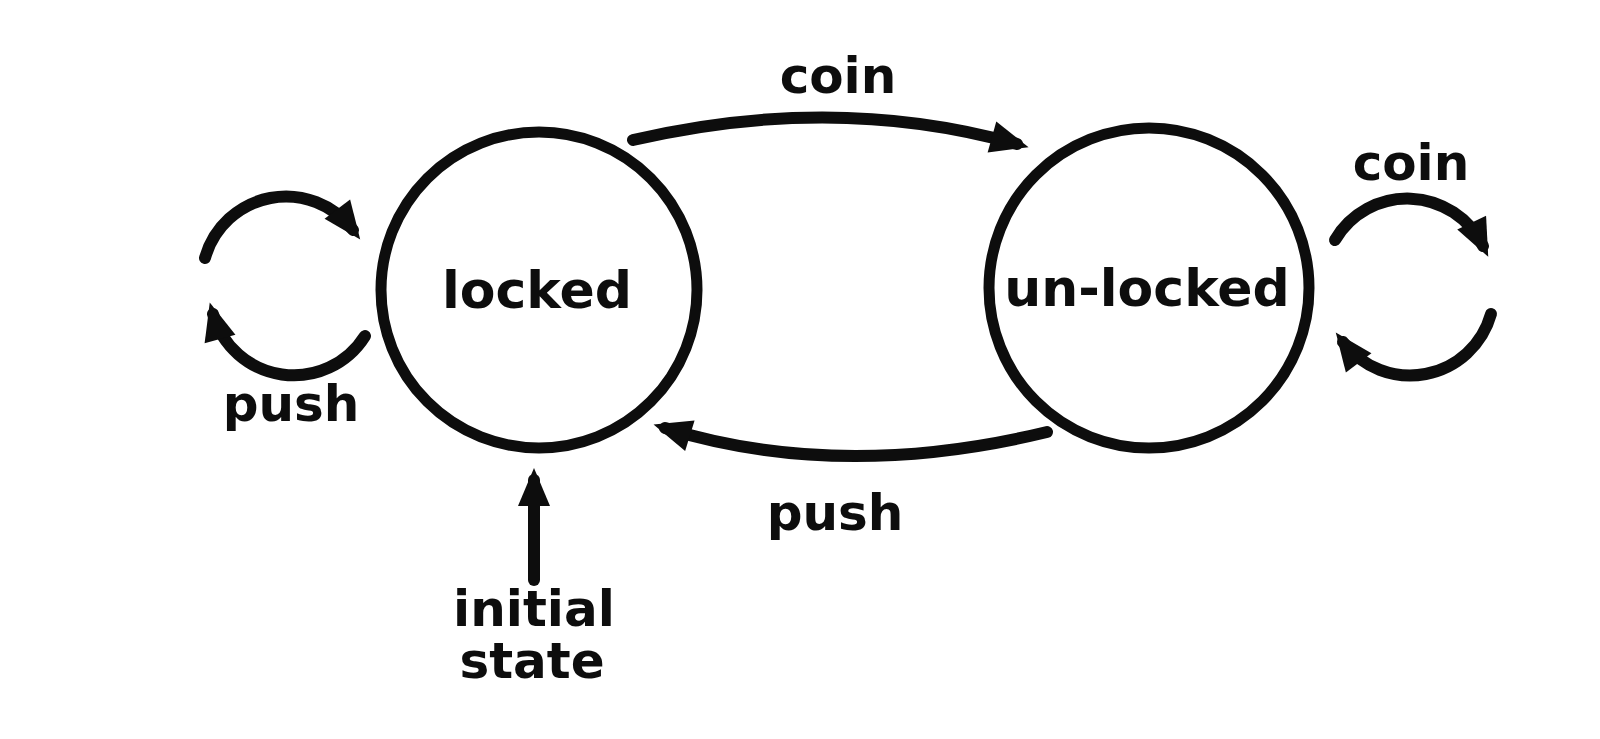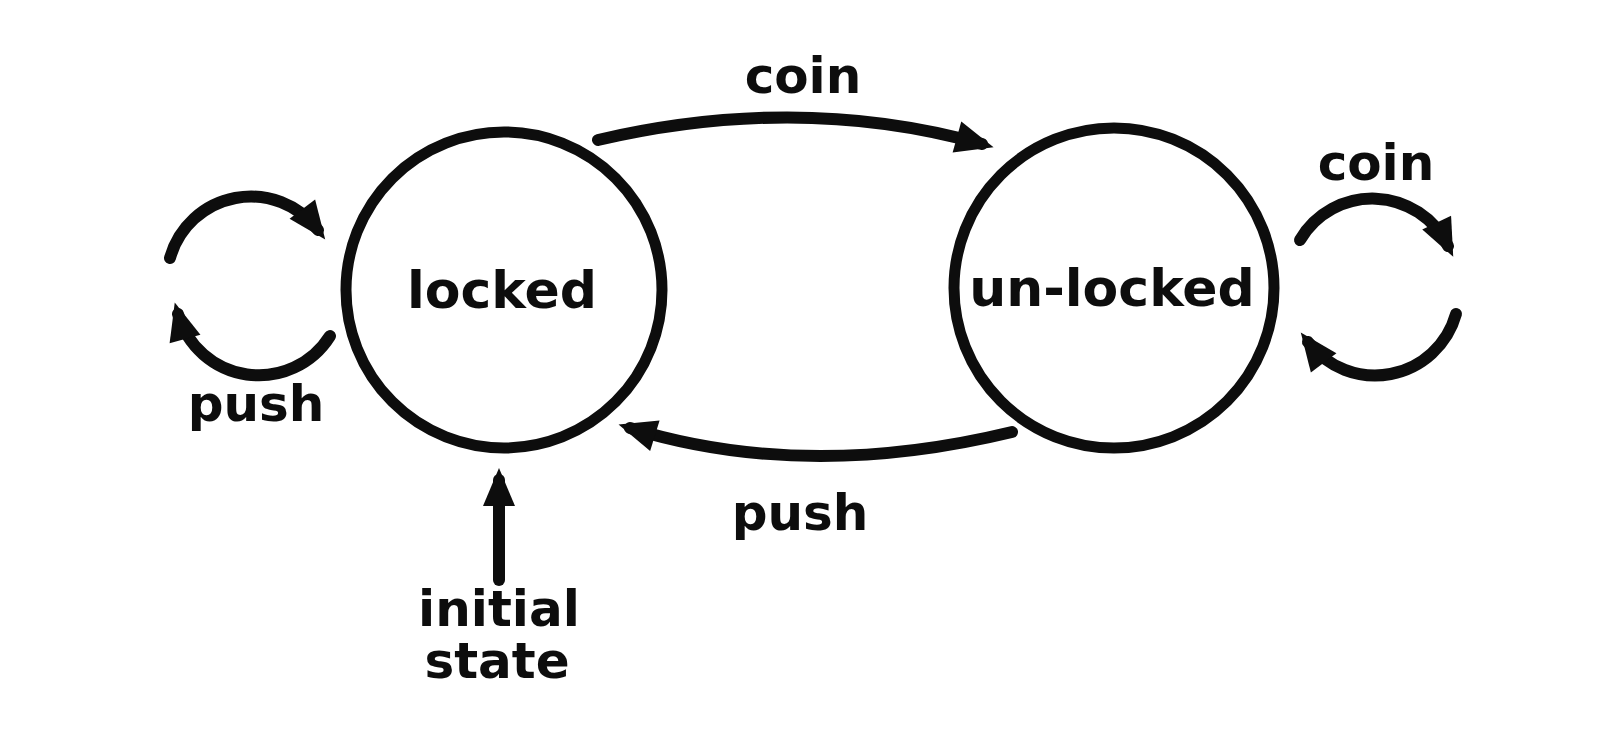--- a/index.html
+++ b/index.html
@@ -1,18 +1,18 @@
 <!DOCTYPE html>
 <html style="--ink: #0d0d0d; --background: #ffffff;"><head>
 <meta charset="utf-8">
 <style>
   :root { --ink:#0d0d0d; --background:#ffffff; }
   * { margin:0; padding:0; box-sizing:border-box; }
   html,body { width:1600px; height:739px; background:var(--background,#fff); overflow:hidden; }
-  .stage { width:1600px; height:739px; }
+  .stage { width:1600px; height:739px;padding-left:35px; }
   svg { display:block; width:1600px; height:739px; }
 
   .state-circle { fill:#ffffff; stroke:var(--ink); stroke-width:11; }
   .edge { fill:none; stroke:var(--ink); stroke-width:12; stroke-linecap:round; marker-end:url(#arrowhead); }
   .arrowhead-shape { fill:var(--ink); stroke:none; }
 
   .label { font-family:"DejaVu Sans","Liberation Sans",sans-serif; font-weight:bold;
            fill:var(--ink); text-anchor:middle; }
   .state-label { font-size:52px; }
   .edge-label  { font-size:50px; }

